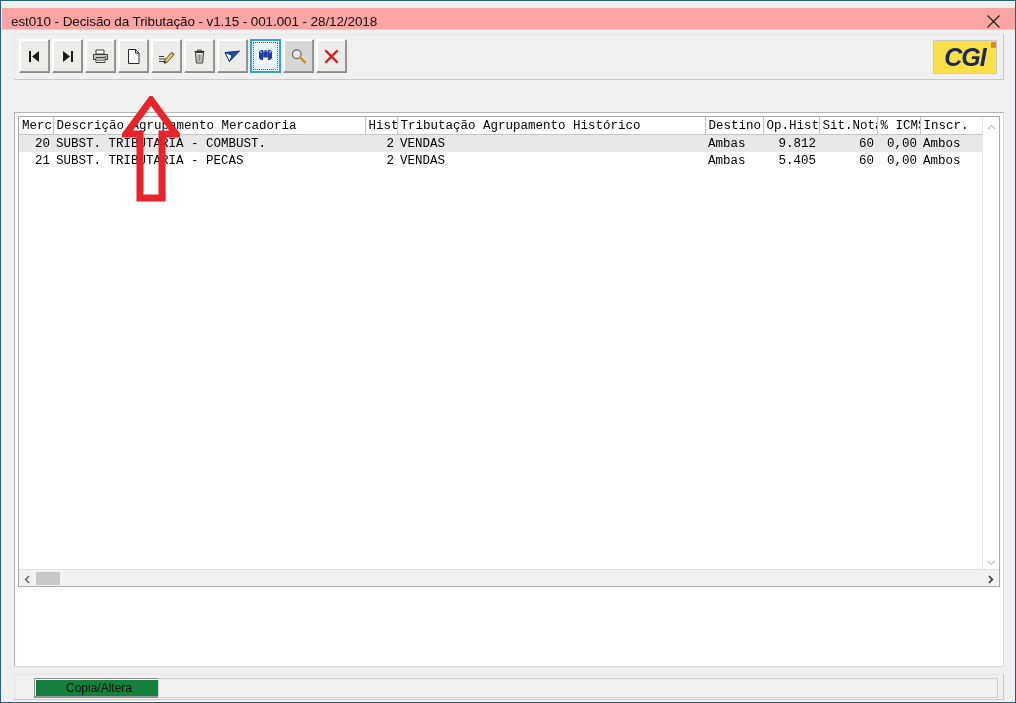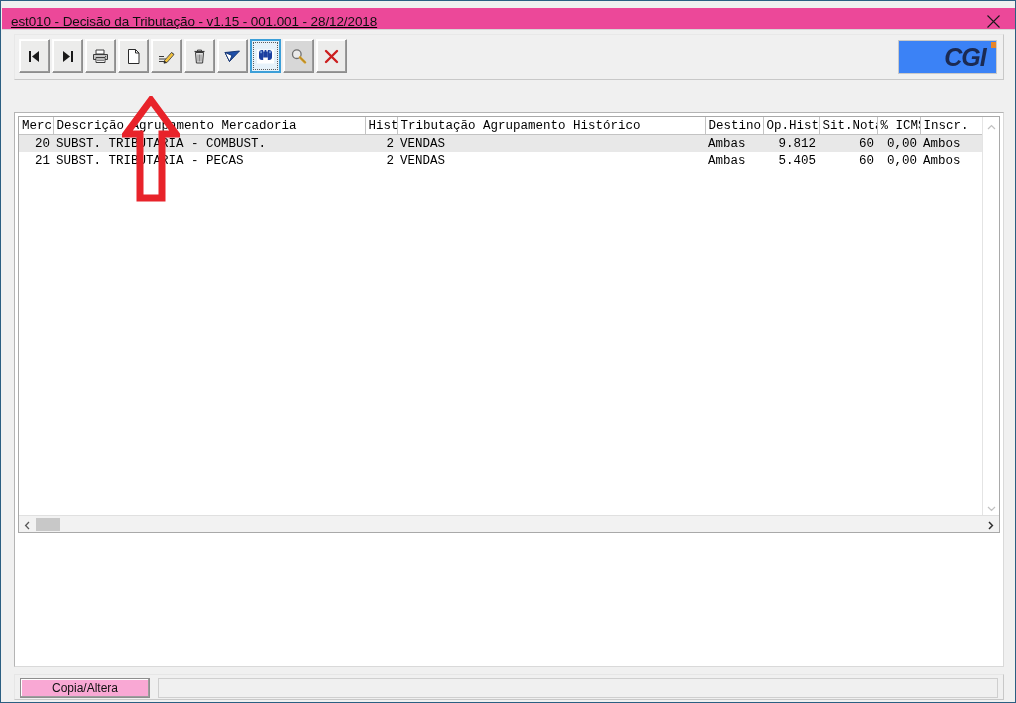--- a/index.html
+++ b/index.html
@@ -21,25 +21,24 @@
     background: #f0f0f0;
     overflow: hidden;
   }
 
   
   .titlebar {
     position: absolute;
     left: 1px; top: 7px;
     width: 1014px;
     height: 27px;
-    background: #ec4899;
-    box-sizing: border-box;
-    display: flex;
-    align-items: center;
-    text-decoration: underline;
+    background: #fca5a5;
+    box-sizing: border-box;
+    display: flex;
+    align-items: center;
   }
   .titlebar-text {
     font-size: 13.5px;
     color: #101010;
     padding-left: 9px;
     white-space: nowrap;
     letter-spacing: -0.1px;
   }
   .titlebar-close {
     position: absolute;
@@ -109,27 +108,26 @@
   }
   .tb-btn.disabled {
     background: #d7d7d7;
   }
   .tb-btn svg { display: block; }
 
   .cgi-logo {
     position: absolute;
     right: 6px; top: 5px;
     width: 62px; height: 32px;
-    background: #3b82f6;
+    background: #fde047;
     border: 1px solid #c9c9c9;
     display: flex;
     align-items: center;
     justify-content: center;
     overflow: hidden;
-    padding-left: 35px;
   }
   .cgi-text {
     font-family: "Liberation Sans", sans-serif;
     font-weight: bold;
     font-style: italic;
     font-size: 25px;
     letter-spacing: -1px;
     color: #1b2a52;
     line-height: 1;
     position: relative;
@@ -186,21 +184,21 @@
     box-sizing: border-box;
     background: #ffffff;
     border: 1px solid #b4b4b4;
     border-right-color: #d9d9d9;
     border-bottom-color: #d9d9d9;
   }
   .grid-outer {
     position: absolute;
     left: 3px; top: 3px;
     width: 982px;
-    height: 417px;
+    height: 471px;
     box-sizing: border-box;
     border: 1px solid #a9a9a9;
     background: #86efac;
     overflow: hidden;
   }
   .grid-viewport {
     position: absolute;
     left: 0; top: 0;
     right: 17px;
     bottom: 17px;
@@ -287,24 +285,24 @@
     width: 990px;
     height: 26px;
     box-sizing: border-box;
     border: 1px solid #c8c8c8;
     border-top-color: #e6e6e6;
     border-left-color: #e6e6e6;
     background: #f0f0f0;
   }
   .btn-copia {
     position: absolute;
-    left: 5px; top: 3px;
+    left: 19px; top: 3px;
     width: 130px; height: 20px;
     box-sizing: border-box;
-    background: #f9a8d4;
+    background: #15803d;
     border: 1px solid #8e8e8e;
     box-shadow: inset -1px -1px 0 #9c9c9c, inset 1px 1px 0 #ffffff;
     font-family: "Liberation Sans", sans-serif;
     font-size: 12px;
     color: #111111;
     cursor: default;
     display: flex;
     align-items: center;
     justify-content: center;
     padding: 0;

